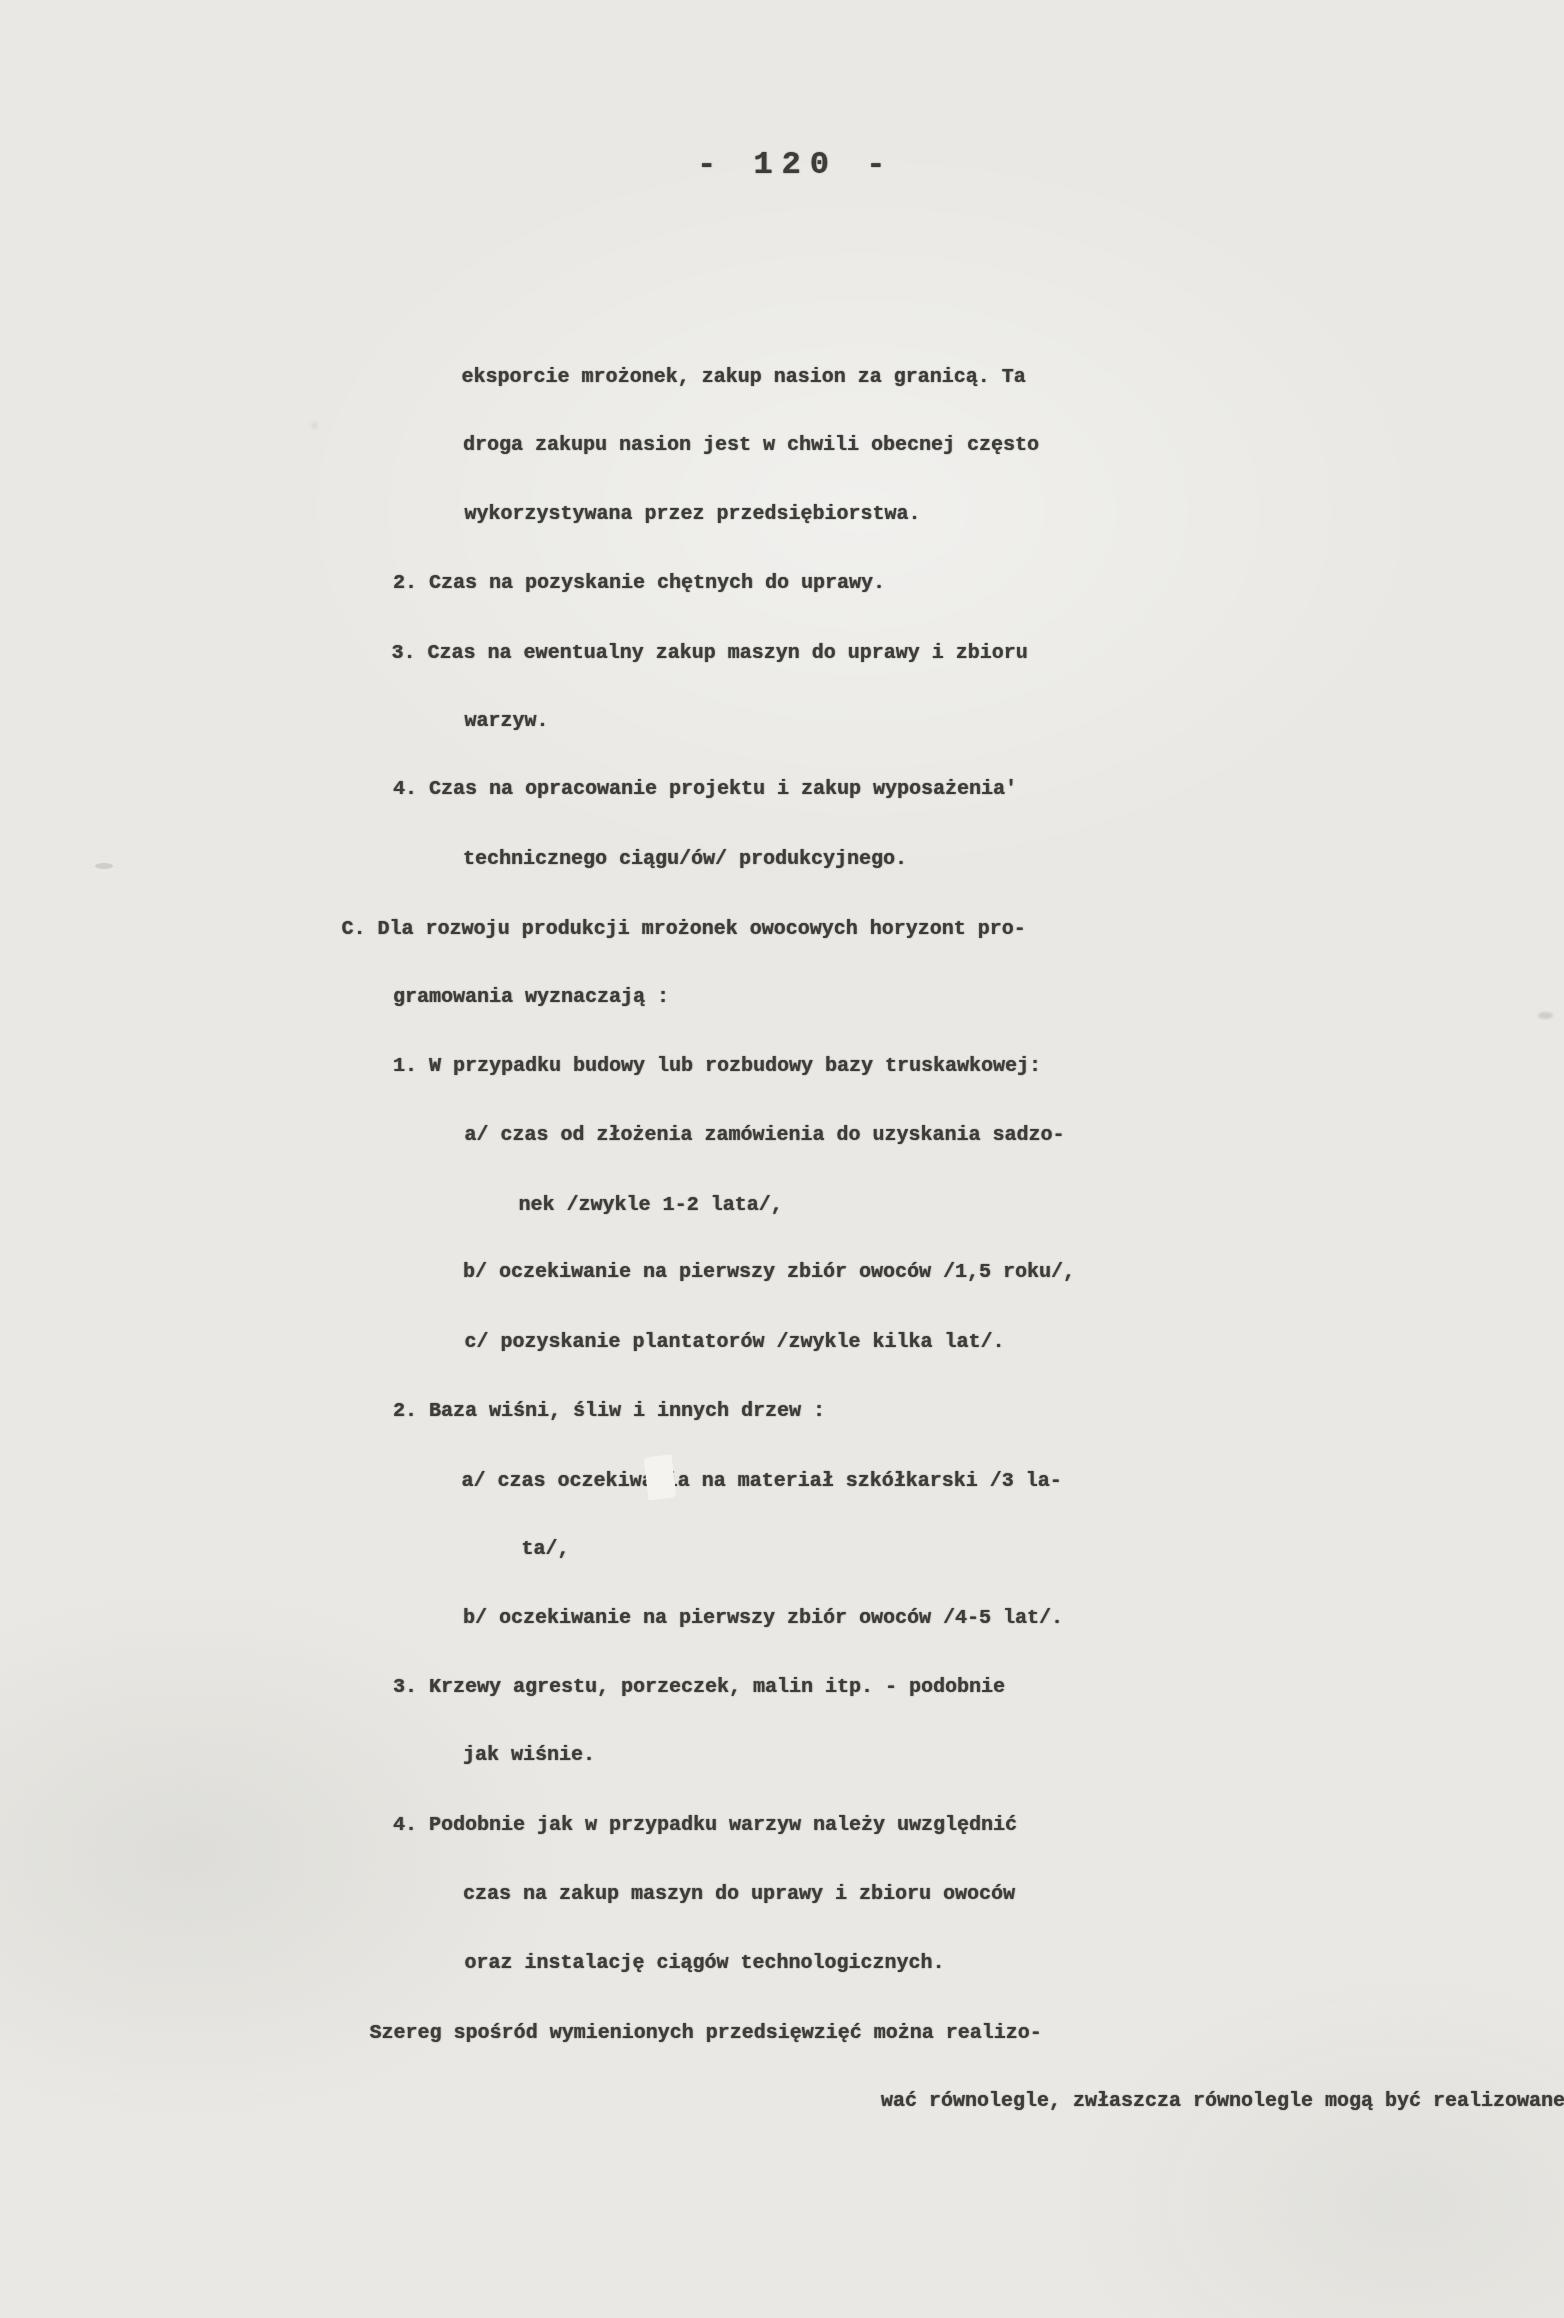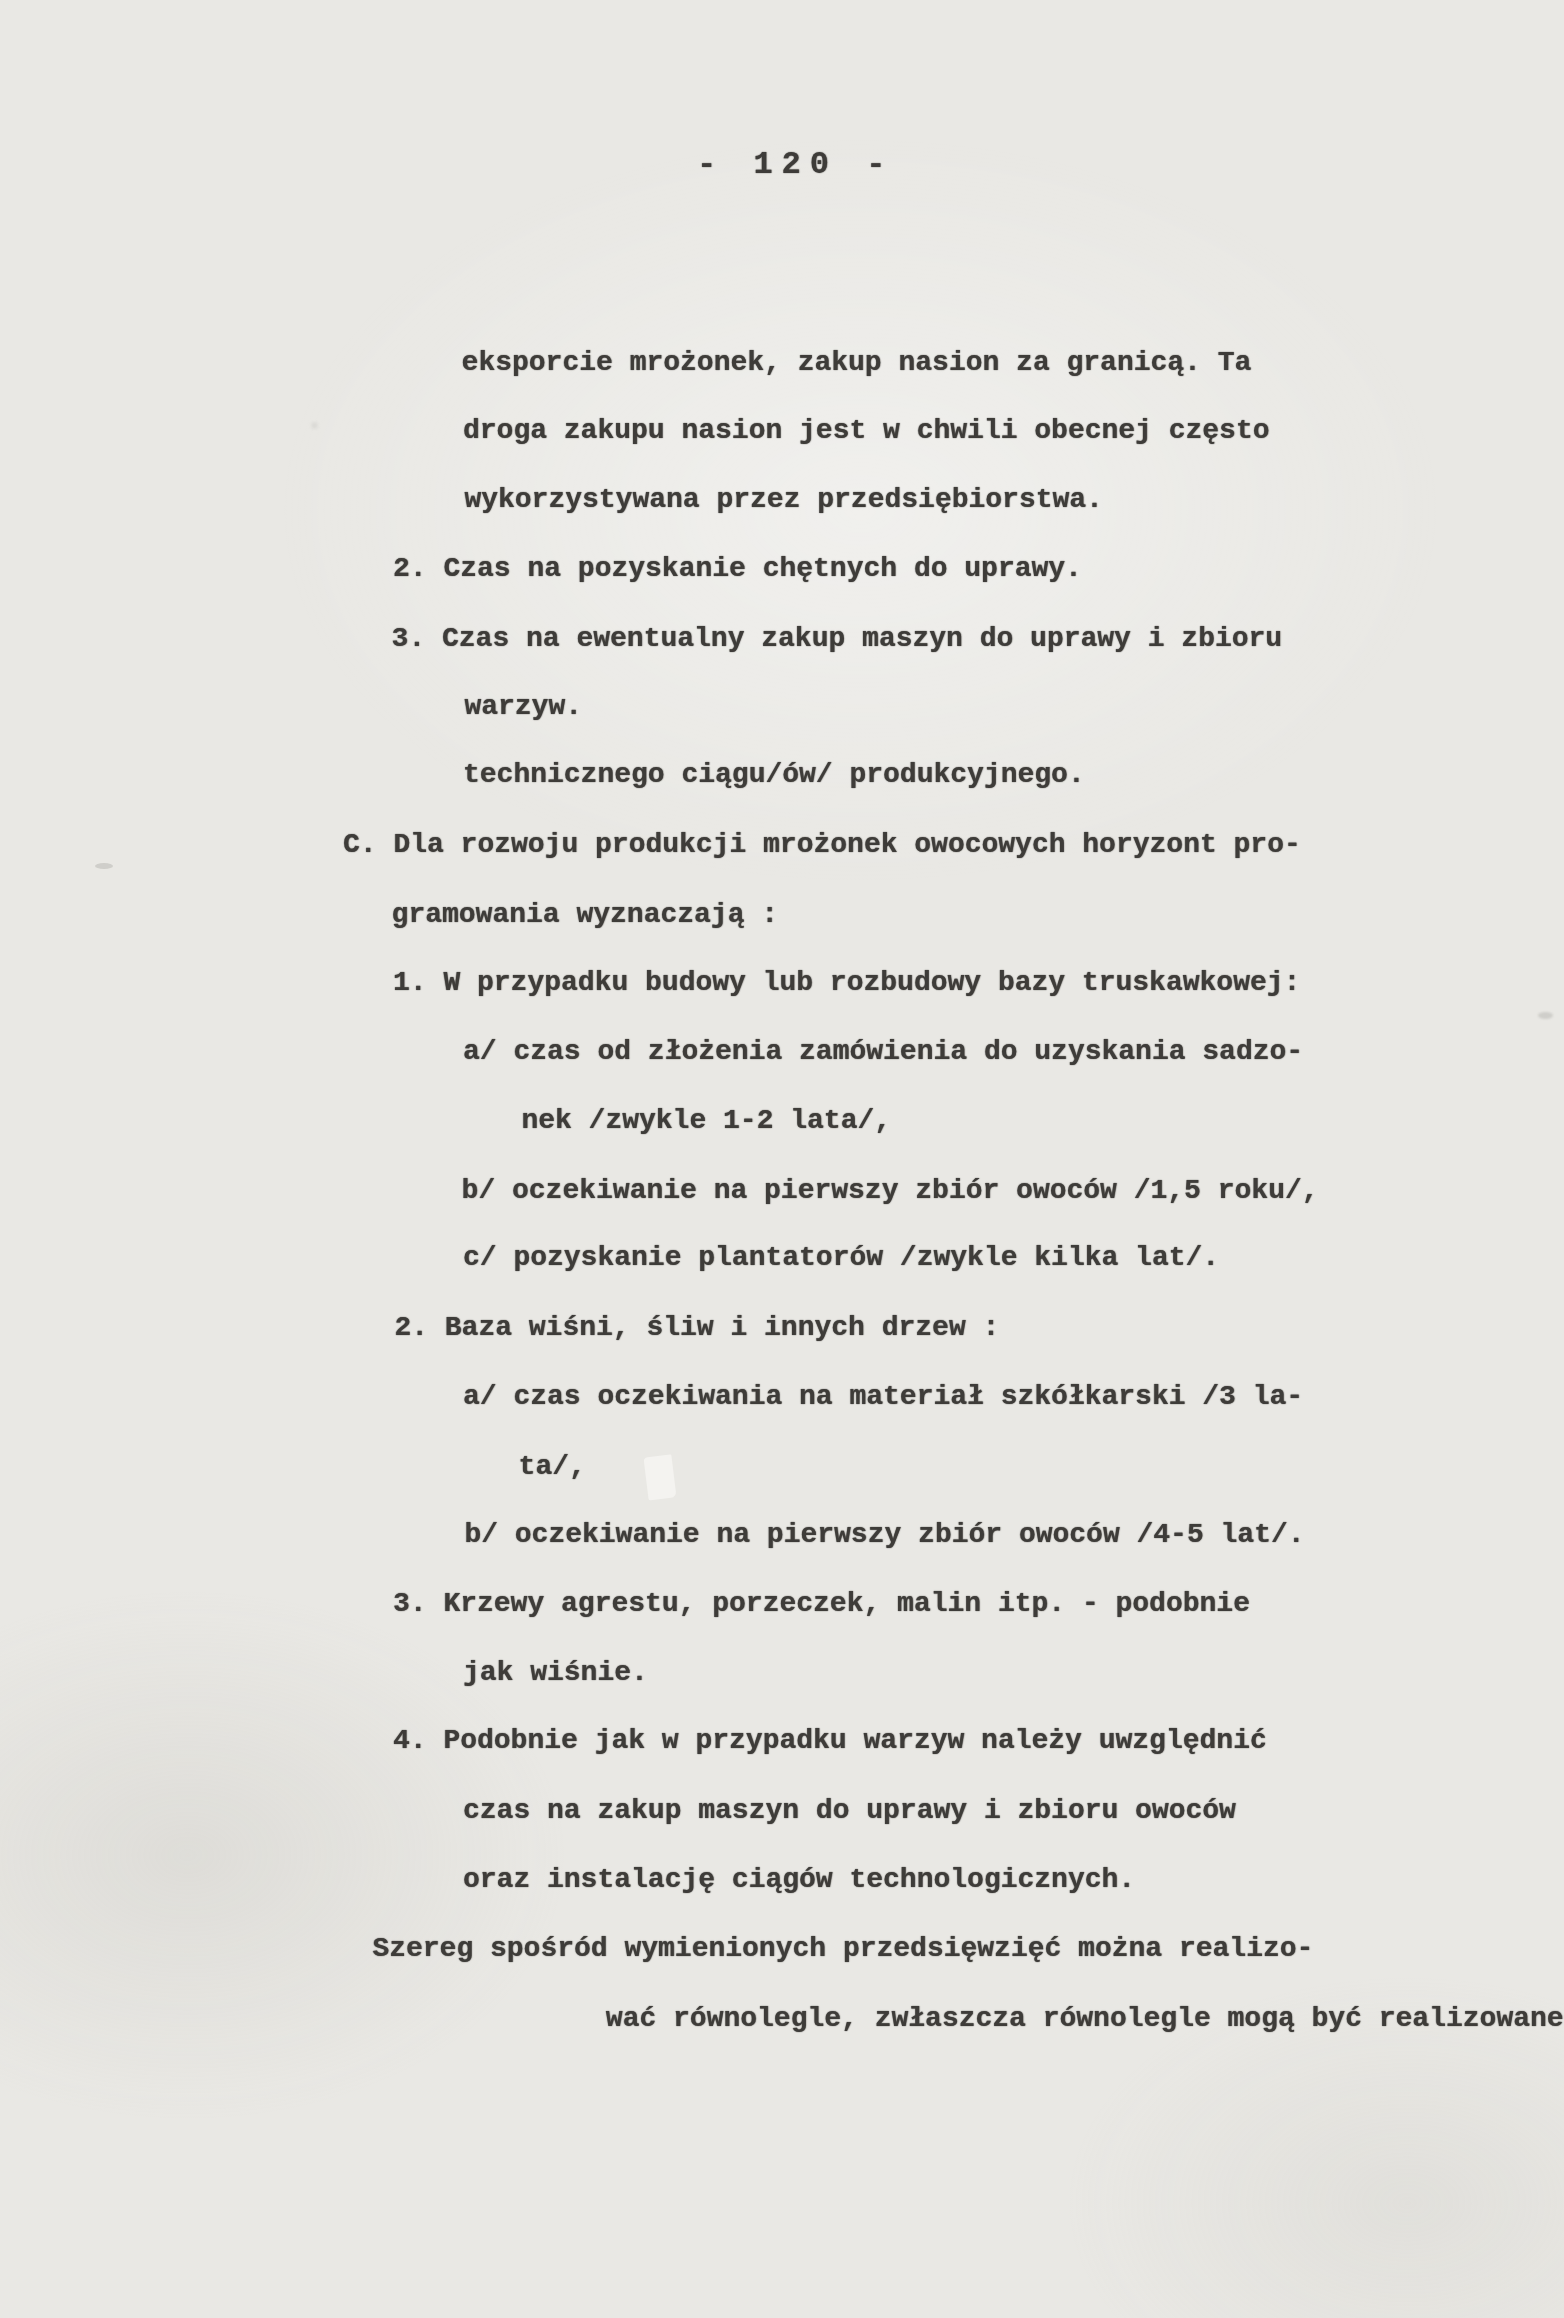--- a/index.html
+++ b/index.html
@@ -36,24 +36,24 @@
   .page-number {
     position: absolute;
     top: 146px;
     left: 697px;
     font-size: 32px;
     letter-spacing: 9px;
     white-space: pre;
   }
   .text-block {
     position: absolute;
-    top: 327px;
+    top: 341px;
     left: 0;
     right: 0;
-    font-size: 28px;
+    font-size: 20px;
     line-height: 69px;
   }
   .line {
     white-space: pre;
     height: 69px;
   }
   
   .ind-m { padding-left: 280px; text-align: right; }  
   .ind-c { padding-left: 343px; }  
   .ind-s { padding-left: 371px; }  
@@ -91,20 +91,21 @@
 
   <div class="page-number ink">- 120 -</div>
 
   <div class="text-block ink">
     <div class="line ind-a">eksporcie mrożonek, zakup nasion za granicą. Ta</div>
     <div class="line ind-a">droga zakupu nasion jest w chwili obecnej często</div>
     <div class="line ind-a">wykorzystywana przez przedsiębiorstwa.</div>
     <div class="line ind-n">2. Czas na pozyskanie chętnych do uprawy.</div>
     <div class="line ind-n">3. Czas na ewentualny zakup maszyn do uprawy i zbioru</div>
     <div class="line ind-a">warzyw.</div>
+    <div class="line ind-n">4. Czas na opracowanie projektu i zakup wyposażenia'</div>
     <div class="line ind-a">technicznego ciągu/ów/ produkcyjnego.</div>
     <div class="line ind-c">C. Dla rozwoju produkcji mrożonek owocowych horyzont pro-</div>
     <div class="line ind-n">gramowania wyznaczają :</div>
     <div class="line ind-n">1. W przypadku budowy lub rozbudowy bazy truskawkowej:</div>
     <div class="line ind-a">a/ czas od złożenia zamówienia do uzyskania sadzo-</div>
     <div class="line ind-d">nek /zwykle 1-2 lata/,</div>
     <div class="line ind-a">b/ oczekiwanie na pierwszy zbiór owoców /1,5 roku/,</div>
     <div class="line ind-a">c/ pozyskanie plantatorów /zwykle kilka lat/.</div>
     <div class="line ind-n">2. Baza wiśni, śliw i innych drzew :</div>
     <div class="line ind-a">a/ czas oczekiwania na materiał szkółkarski /3 la-</div>

